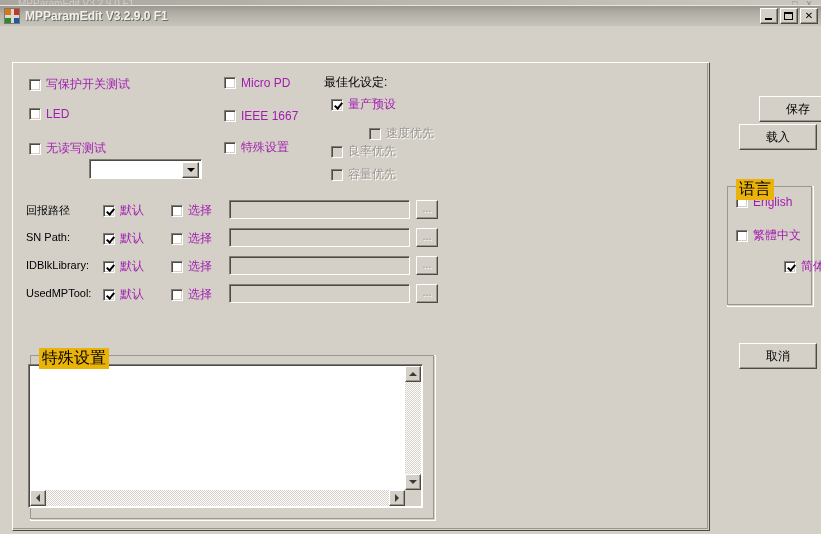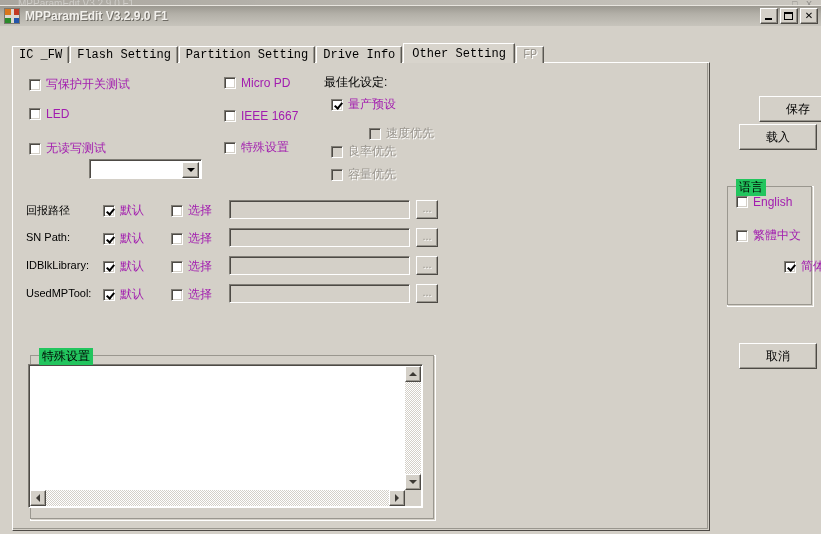--- a/index.html
+++ b/index.html
@@ -168,22 +168,22 @@
   
   .groupbox{
     position:absolute;box-sizing:border-box;
     border:1px solid #ffffff;
   }
   .groupbox .inner-border{
     position:absolute;left:-1px;top:-1px;right:1px;bottom:1px;
     border:1px solid #9a978f;pointer-events:none;
   }
   .groupbox > .gb-title{
-    position:absolute;left:8px;top:-8px;background:#22c55e;
-    padding:0 3px;font-size:12px;z-index:2;white-space:nowrap;
+    position:absolute;left:8px;top:-8px;background:#eab308;
+    padding:0 3px;font-size:16px;z-index:2;white-space:nowrap;
   }
 
   
   #memo{
     position:absolute;left:28px;top:358px;width:395px;height:144px;
     background:#ffffff;box-sizing:border-box;
     border-top:1px solid #7f7c75;border-left:1px solid #7f7c75;
     border-right:1px solid #ffffff;border-bottom:1px solid #ffffff;
     box-shadow:inset 1px 1px 0 #4d4a45;
   }
@@ -250,40 +250,20 @@
         </div>
       <div class="win-btn">
           <span class="max-glyph"></span>
         </div>
       <div class="win-btn">
           <span class="gl">✕</span>
         </div>
     </div>
   </div>
 
-  <div id="tabs-row">
-    <div class="tab">
-        <span>IC _FW</span>
-      </div>
-    <div class="tab">
-        <span>Flash Setting</span>
-      </div>
-    <div class="tab">
-        <span>Partition Setting</span>
-      </div>
-    <div class="tab">
-        <span>Drive Info</span>
-      </div>
-    <div class="tab selected">
-        <span>Other Setting</span>
-      </div>
-    <div class="tab disabled">
-        <span>FP</span>
-      </div>
-  </div>
 
   <div id="tab-panel">
 
     <div class="cb" style="left:16px;top:13px;">
       <span class="box"></span>
       <span class="lbl">写保护开关测试</span>
     </div>
 
     <div class="cb" style="left:16px;top:44px;">
       <span class="box"></span>

